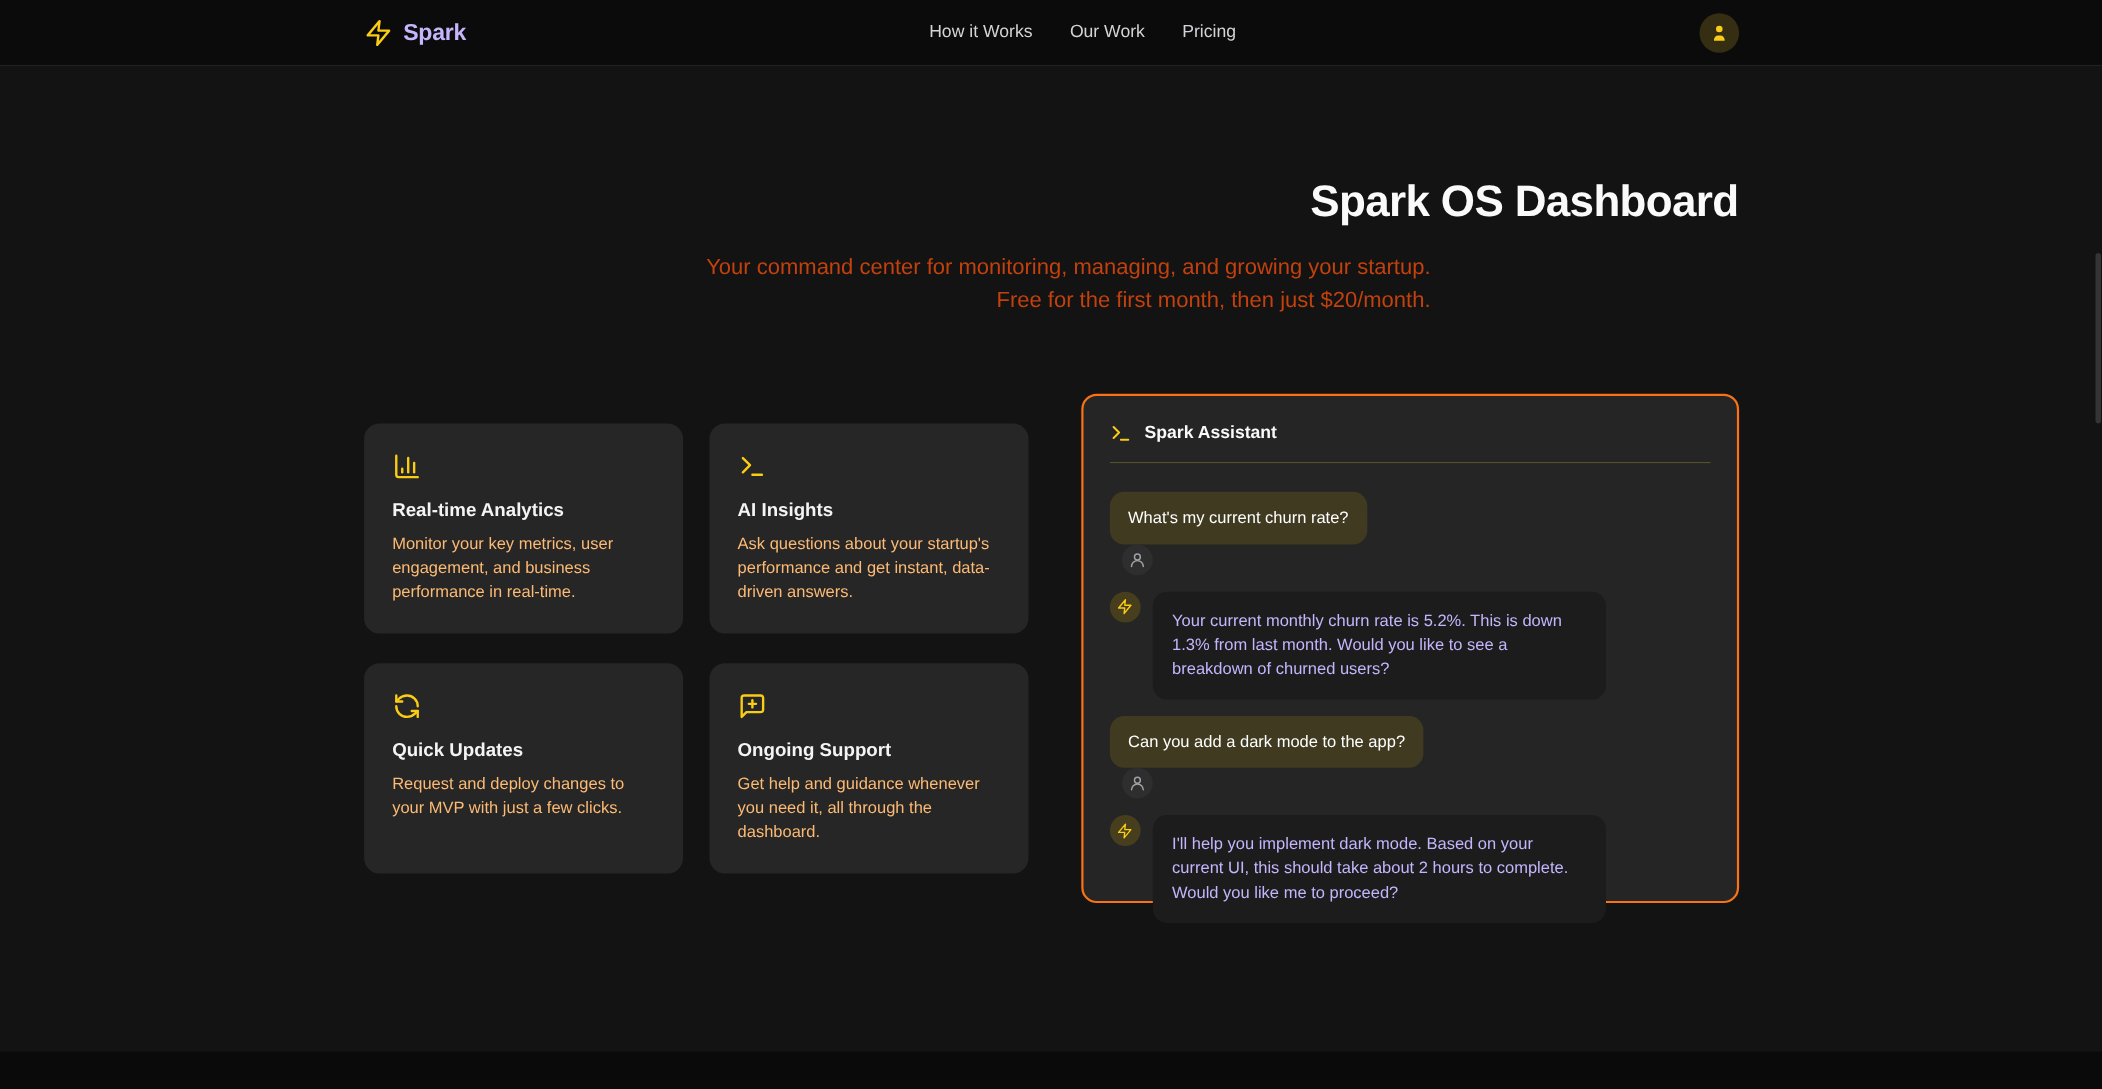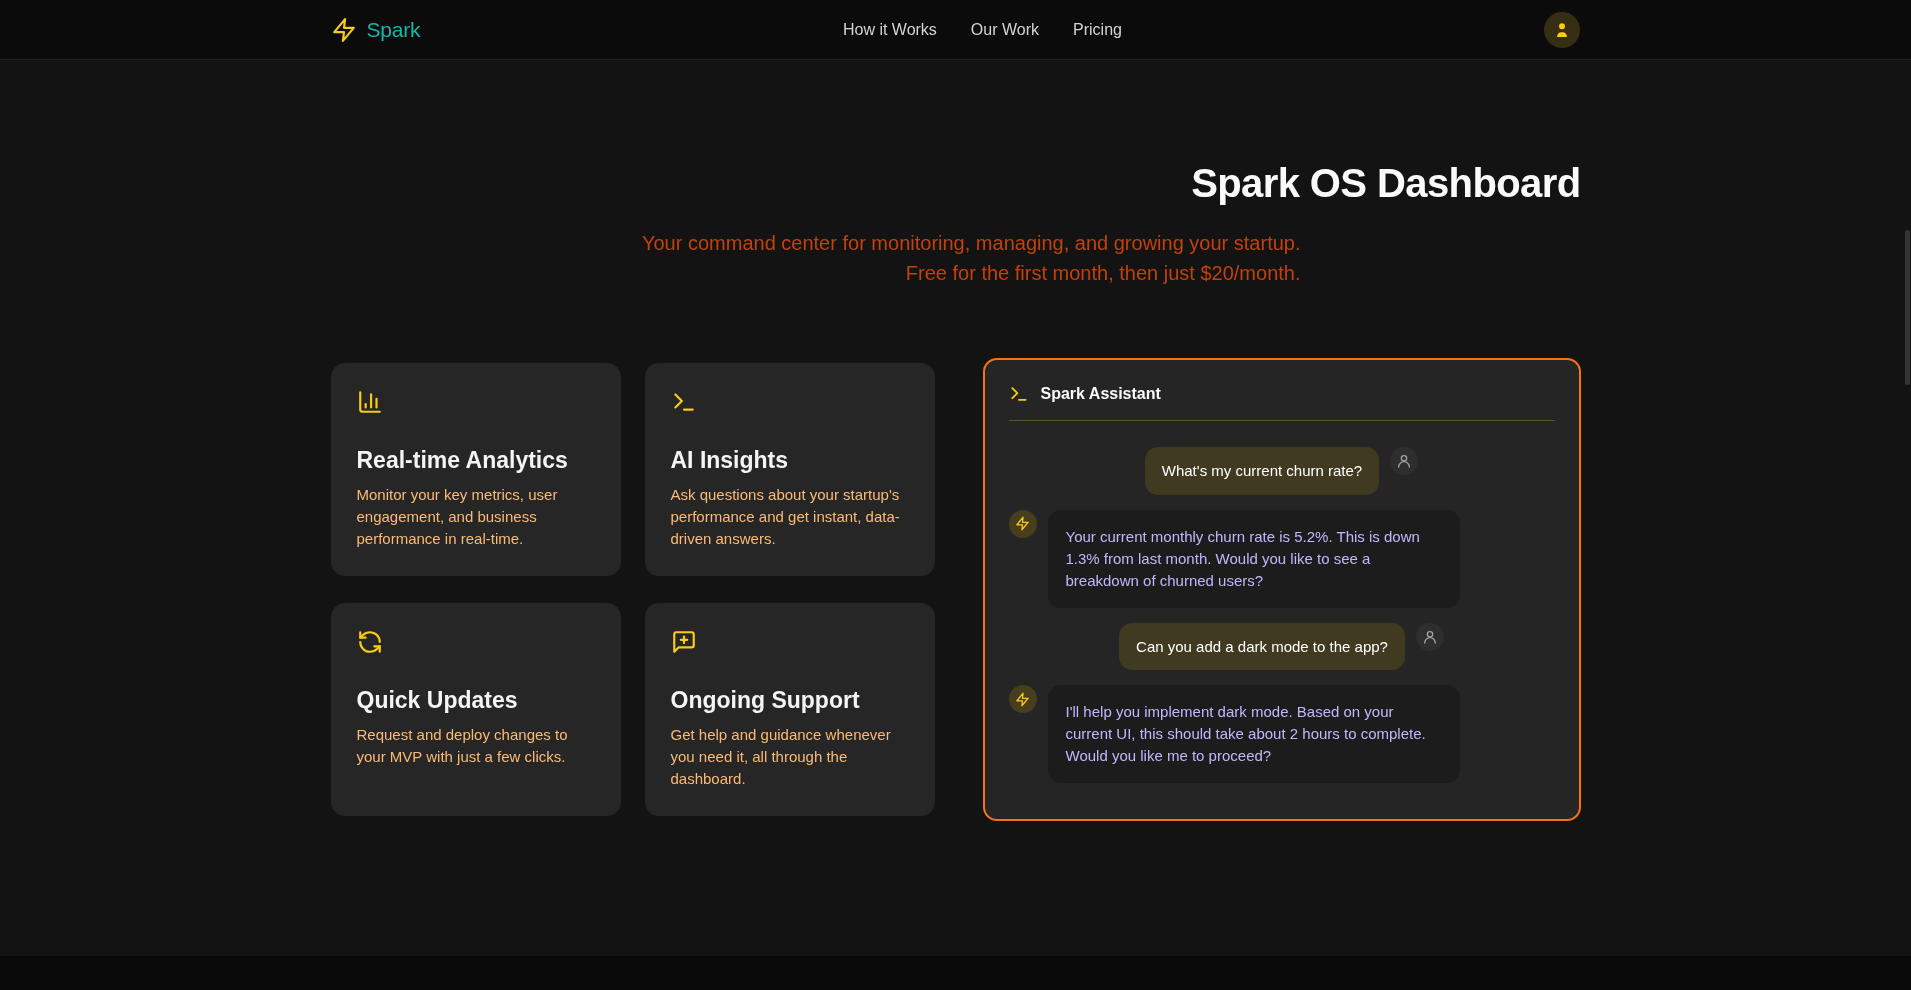--- a/index.html
+++ b/index.html
@@ -20,21 +20,21 @@
     border-bottom: 1px solid #212121;
   }
   .navbar .container {
     height: 100%;
     display: flex;
     align-items: center;
     justify-content: space-between;
   }
   .brand { display: flex; align-items: center; gap: 10px; }
   .brand .zap { color: #facc15; }
-  .brand-name { font-size: 21px; font-weight: 400; color: #14b8a6; letter-spacing: -0.2px; }
+  .brand-name { font-size: 21px; font-weight: 700; color: #c4b5fd; letter-spacing: -0.2px; }
   .nav-links { display: flex; align-items: center; gap: 34px; }
   .nav-link {
     font-size: 16px; color: #d4d4d8; text-decoration: none; cursor: pointer;
     background: none; border: none; font-family: inherit;
   }
   .avatar-btn {
     width: 36px; height: 36px; border-radius: 50%;
     background: #352e12; border: none; cursor: pointer;
     display: flex; align-items: center; justify-content: center;
     color: #facc15;
@@ -66,41 +66,41 @@
     grid-template-columns: 290px 290px;
     column-gap: 24px;
     row-gap: 27px;
   }
   .card {
     background: #262626;
     border-radius: 14px;
     padding: 26px;
   }
   .card .icon { color: #facc15; display: inline-block; }
-  .card h3 { font-size: 23px; font-weight: 700; color: #f4f4f5; margin-top: 28px; }
+  .card h3 { font-size: 17px; font-weight: 700; color: #f4f4f5; margin-top: 12px; }
   .card p { font-size: 15px; line-height: 1.47; color: #fdba74; margin-top: 10px; }
 
   
   .chat-panel {
     width: 598px;
     height: 463px;
     background: #252525;
     border: 2px solid #f97316;
     border-radius: 14px;
     padding: 24px;
     display: flex;
     flex-direction: column;
   }
   .chat-header { display: flex; align-items: center; gap: 12px; margin-bottom: 16px; }
   .chat-header .icon { color: #facc15; }
   .chat-title { font-size: 16px; font-weight: 700; color: #fafafa; }
   .chat-divider { border: none; border-top: 1px solid #55502e; }
   .messages { margin-top: 26px; display: flex; flex-direction: column; gap: 15px; }
   .msg-row { display: flex; align-items: flex-start; }
-  .msg-row.user { justify-content: center; }
+  .msg-row.user { justify-content: space-between; flex-direction: column; }
   .msg-row.assistant { justify-content: flex-start; }
   .msg-avatar {
     flex: 0 0 auto;
     width: 28px; height: 28px; border-radius: 50%;
     display: flex; align-items: center; justify-content: center;
   }
   .msg-row.user .msg-avatar { background: #2e2e2e; color: #a1a1aa; margin-left: 11px; }
   .msg-row.assistant .msg-avatar { background: #463e1c; color: #facc15; margin-right: 11px; }
   .bubble { border-radius: 13px; font-size: 15px; }
   .bubble.user {

